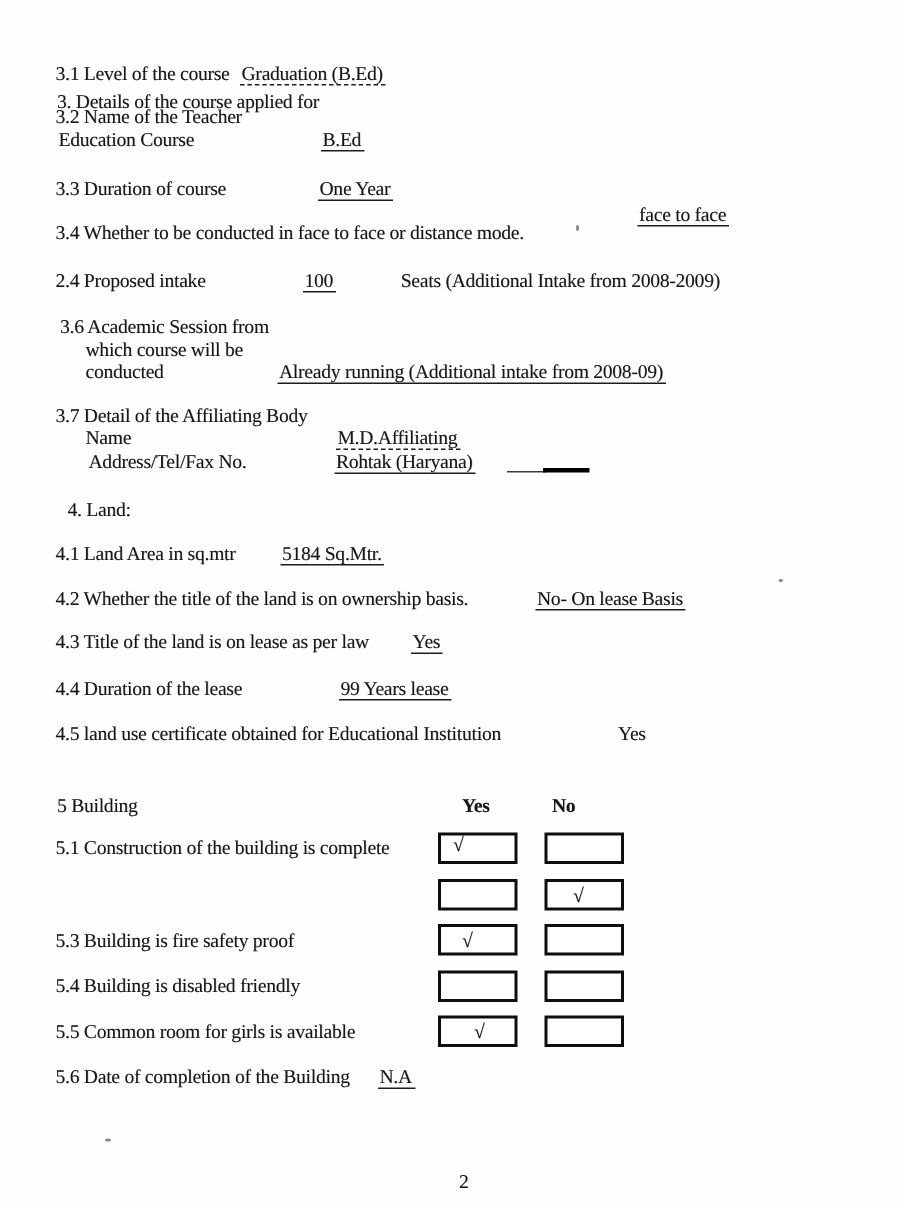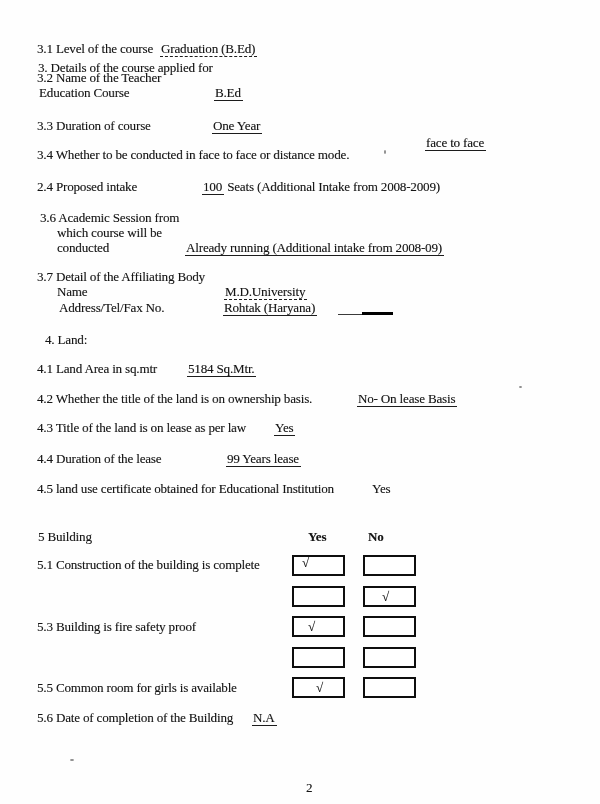--- a/index.html
+++ b/index.html
@@ -21,21 +21,21 @@
     font-size:13px;
     line-height:15px;
     letter-spacing:-0.15px;
     text-shadow:0.3px 0.3px 0.4px rgba(20,20,20,0.35);
   }
   .val{
     border-bottom:1px solid #1c1c1c;
     padding:0 2px 0 1px;
   }
   .val.dashed{ border-bottom-style:dashed; }
-  .nou{ border-bottom:none; }
+  .nou{ border-bottom:none;margin-left:40px; }
   .colhead{ font-weight:bold; }
   .cb{
     position:absolute;
     width:49px;height:17px;
     border:2px solid #0e0e0e;
     background:#fff;
   }
   .tick{
     position:absolute;top:0px;
     font-size:13px;
@@ -69,21 +69,21 @@
   <div class="line" style="left:37px;top:179px;">2.4 Proposed intake</div>
   <div class="line" style="left:202px;top:179px;"><span class="val">100</span><span class="nou"> Seats (Additional Intake from 2008-2009)</span></div>
 
   <div class="line" style="left:40px;top:210px;">3.6 Academic Session from</div>
   <div class="line" style="left:57px;top:225px;">which course will be</div>
   <div class="line" style="left:57px;top:240px;">conducted</div>
   <div class="line" style="left:185px;top:240px;"><span class="val">Already running (Additional intake from 2008-09)</span></div>
 
   <div class="line" style="left:37px;top:269px;">3.7 Detail of the Affiliating Body</div>
   <div class="line" style="left:57px;top:284px;">Name</div>
-  <div class="line" style="left:224px;top:284px;"><span class="val dashed">M.D.University</span></div>
+  <div class="line" style="left:224px;top:284px;"><span class="val dashed">M.D.Affiliating</span></div>
   <div class="line" style="left:59px;top:300px;">Address/Tel/Fax No.</div>
   <div class="line" style="left:223px;top:300px;"><span class="val">Rohtak (Haryana)</span></div>
   <div class="xline" style="left:338px;top:314px;width:26px;height:1px;"></div>
   <div class="xline heavy" style="left:362px;top:312px;width:31px;height:3px;"></div>
 
   <div class="line" style="left:45px;top:332px;text-align:center;">4.  Land:</div>
 
   <div class="line" style="left:37px;top:361px;">4.1 Land Area in sq.mtr</div>
   <div class="line" style="left:187px;top:361px;"><span class="val">5184 Sq.Mtr.</span></div>
 
@@ -119,20 +119,21 @@
     </div>
 
   <div class="line" style="left:37px;top:619px;">5.3 Building is fire safety proof</div>
   <div class="cb" style="left:292px;top:616px;">
       <span class="tick" style="left:14px;top:1px;">√</span>
     </div>
   <div class="cb" style="left:363px;top:616px;">
       <span class="tick" style="left:18px;"></span>
     </div>
 
+  <div class="line" style="left:37px;top:649px;">5.4 Building is disabled friendly</div>
   <div class="cb" style="left:292px;top:647px;">
       <span class="tick" style="left:8px;"></span>
     </div>
   <div class="cb" style="left:363px;top:647px;">
       <span class="tick" style="left:18px;"></span>
     </div>
 
   <div class="line" style="left:37px;top:680px;">5.5 Common room for girls is available</div>
   <div class="cb" style="left:292px;top:677px;">
       <span class="tick" style="left:22px;top:1px;">√</span>

